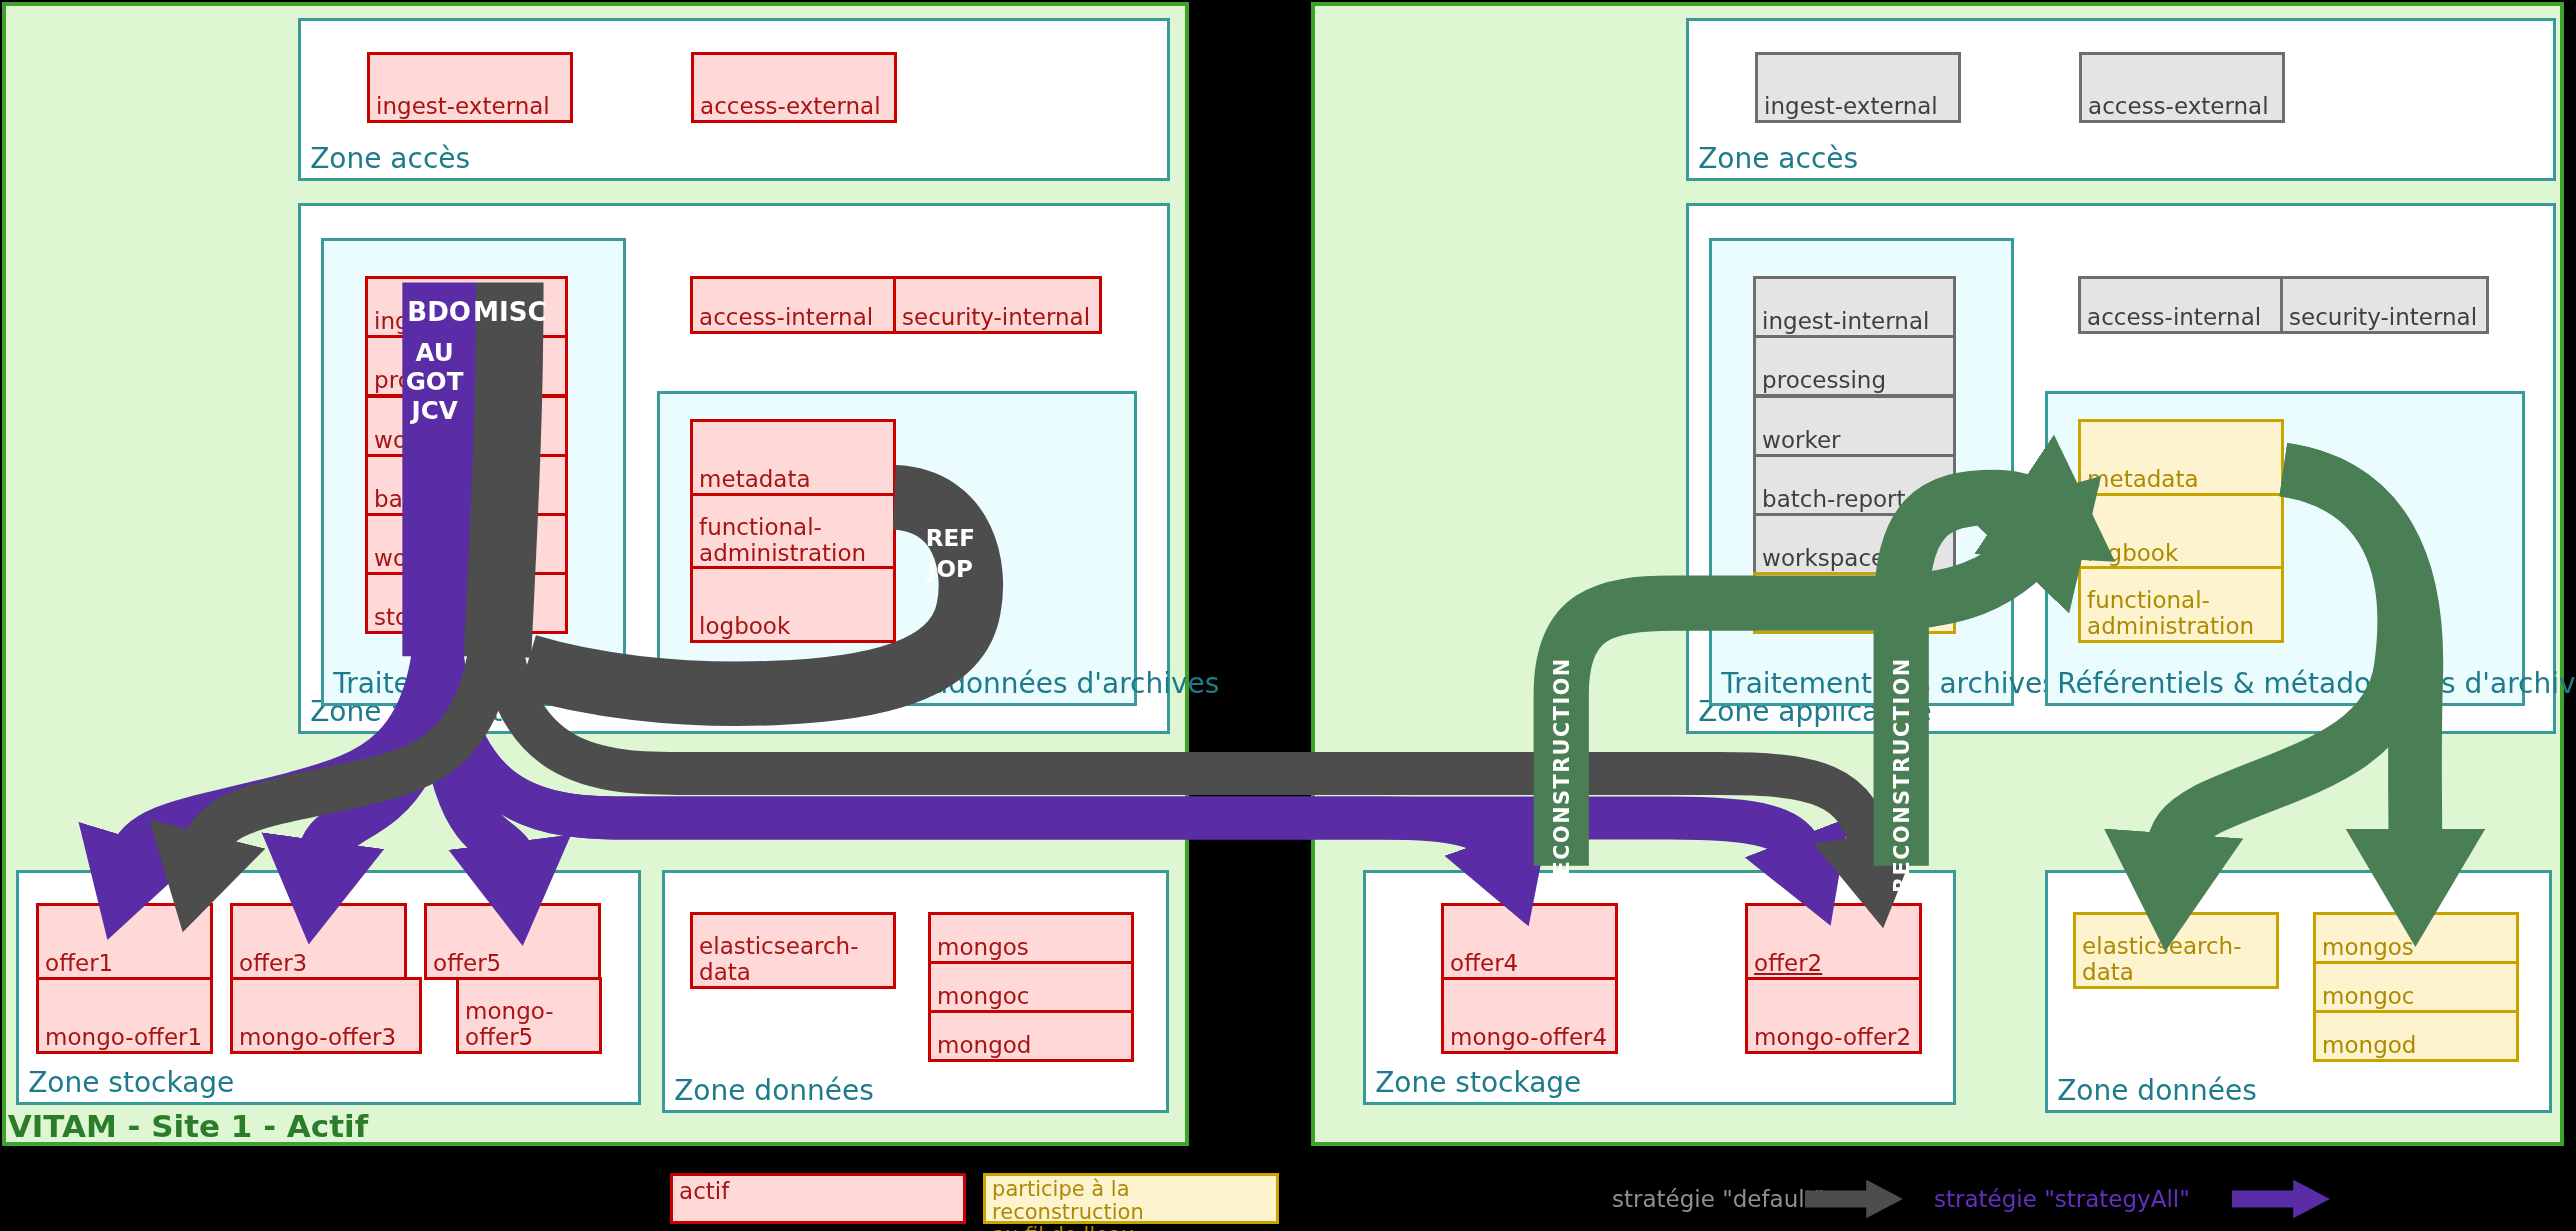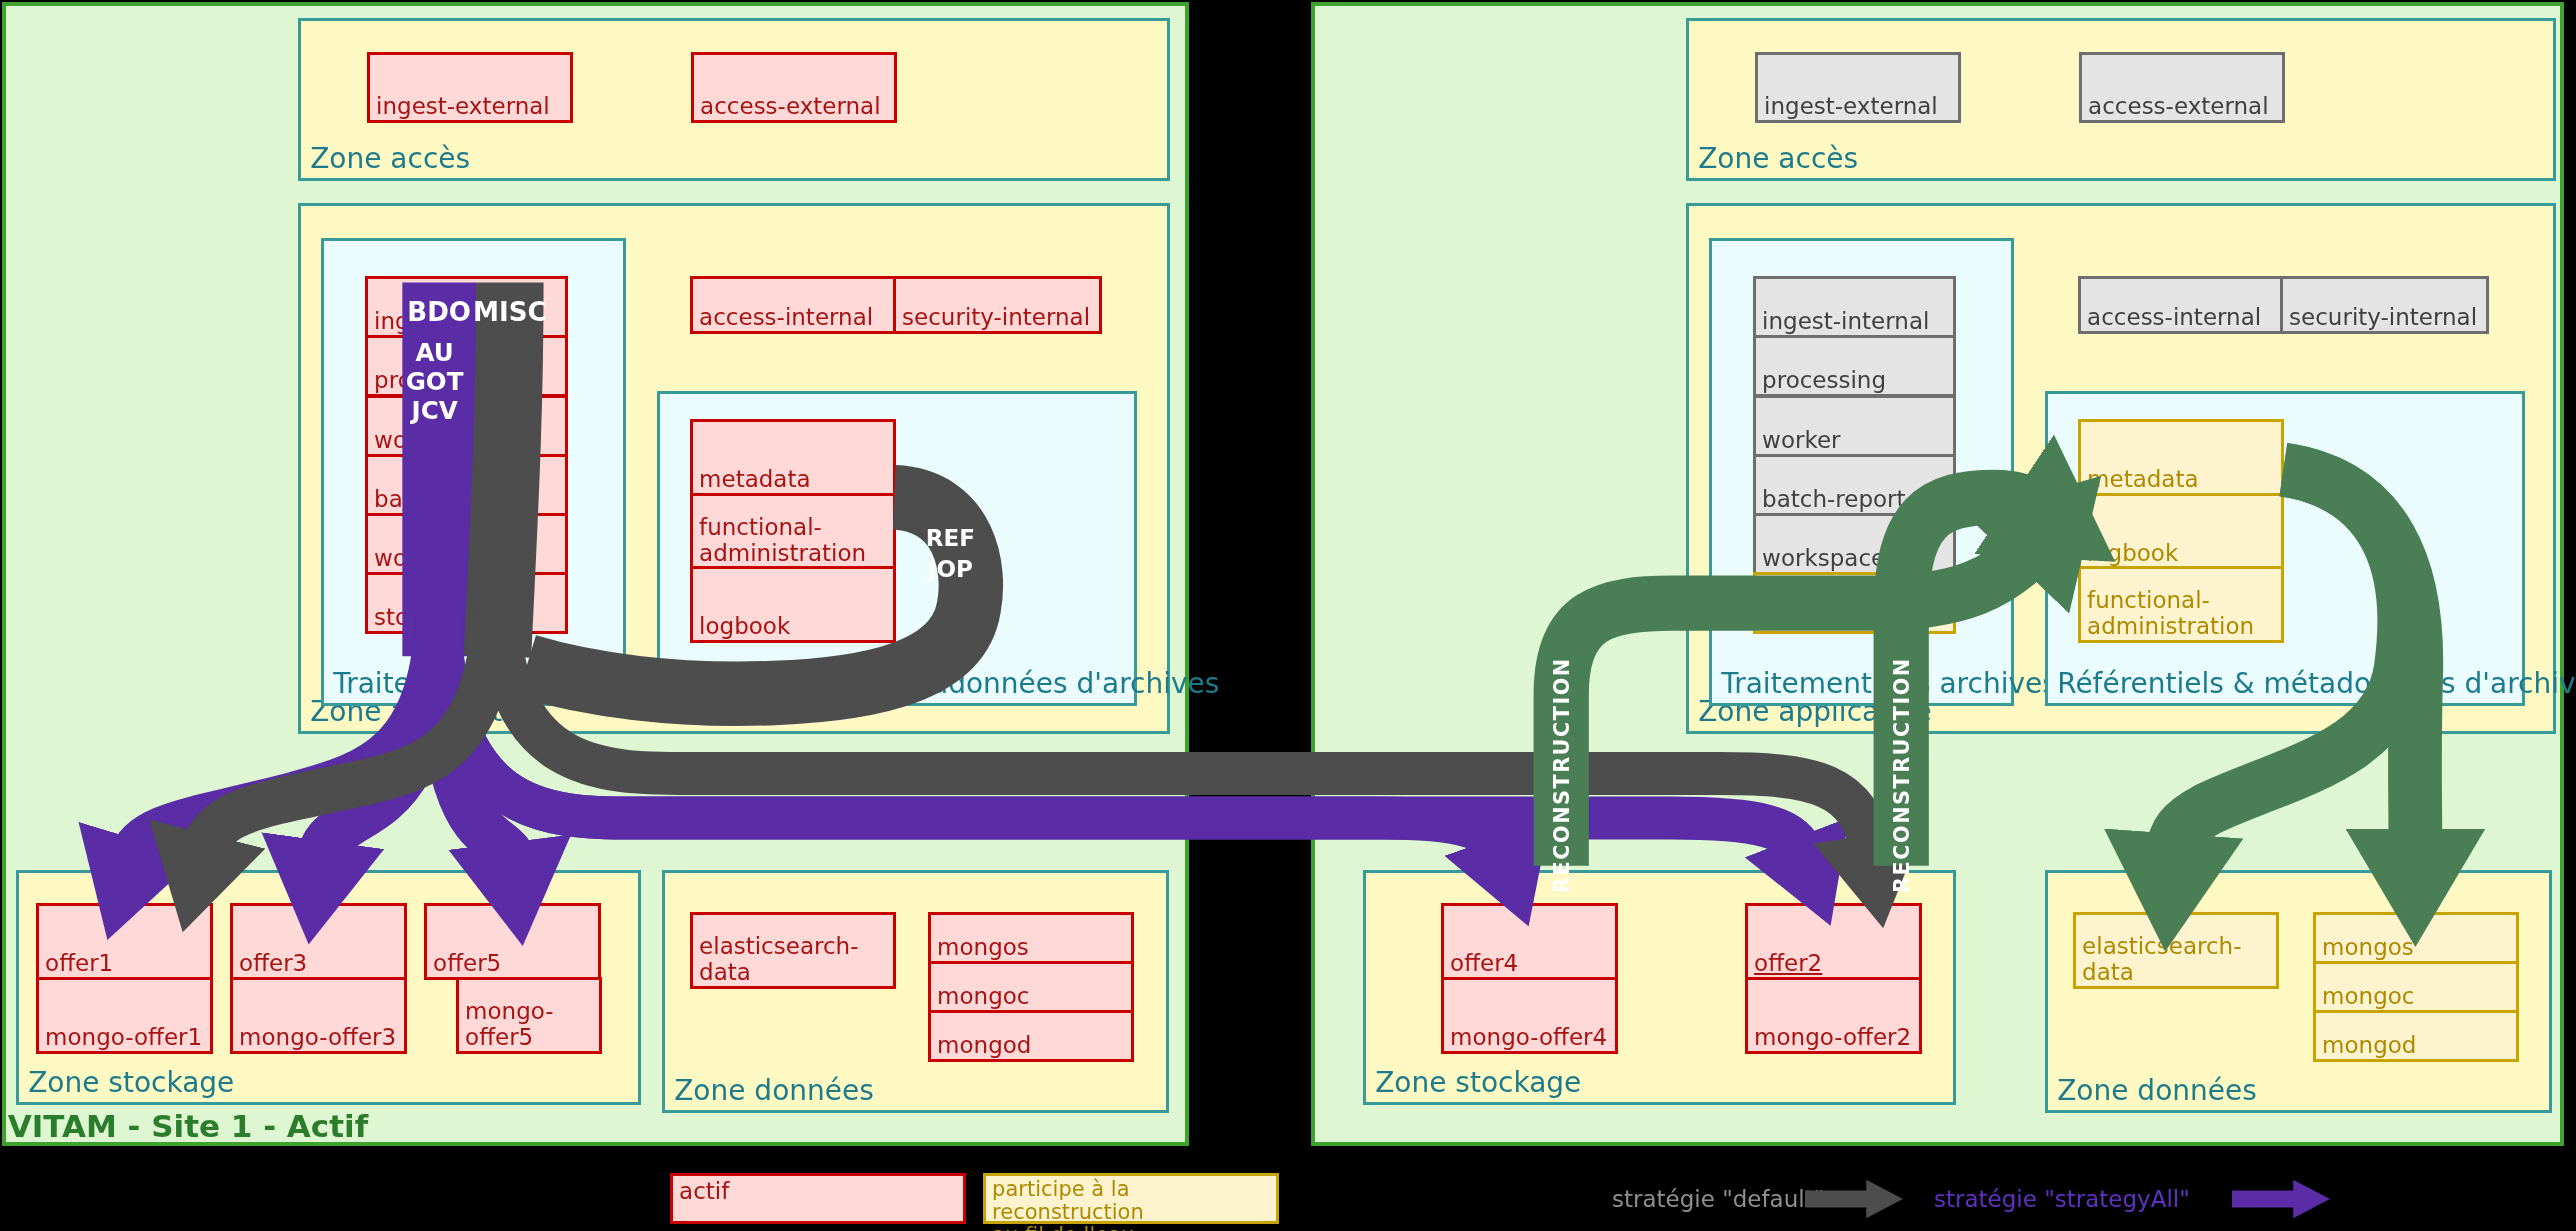--- a/index.html
+++ b/index.html
@@ -1,19 +1,19 @@
 <!DOCTYPE html>
 <html style="font-size:12.3px"><head>
 <meta charset="utf-8">
 <style>
   html,body{margin:0;padding:0;background:#000;}
   #canvas{position:relative;width:2576px;height:1231px;background:#000;overflow:hidden;
           font-family:"DejaVu Sans","Liberation Sans",sans-serif;}
   .panel{position:absolute;background:#def7d2;border:4.6px solid #3fa12e;box-sizing:border-box;}
-  .zone{position:absolute;background:#fef9c3;border:3.8px solid #399a9a;box-sizing:border-box;}
+  .zone{position:absolute;background:#ffffff;border:3.8px solid #399a9a;box-sizing:border-box;}
   .subzone{position:absolute;background:#eafcfd;border:3.1px solid #399a9a;box-sizing:border-box;}
   .zlabel{position:absolute;left:9.2px;bottom:3.1px;font-size:28px;color:#1d7b8c;white-space:nowrap;}
   .box{position:absolute;box-sizing:border-box;display:flex;align-items:flex-end;
        padding:1.5px 6.1px;font-size:23px;line-height:26px;white-space:normal;}
   .red{background:#ffd8d8;border:3.1px solid #c80000;color:#a81414;}
   .yellow{background:#fdf3cf;border:3.1px solid #c8a400;color:#ad8a00;}
   .gray{background:#e4e4e4;border:3.1px solid #6e6e6e;color:#3f3f3f;}
   .site-title{position:absolute;font-size:31px;color:#2b7d2b;white-space:nowrap;}
   #arrows{position:absolute;left:0;top:0;z-index:50;pointer-events:none;}
   .flow-label{fill:#fff;font-weight:bold;font-family:"DejaVu Sans","Liberation Sans",sans-serif;}
@@ -87,21 +87,21 @@
   </div>
   <div class="box red" style="left:36px;top:903px;width:177px;height:77px;text-align:center;">
       <span>offer1</span>
     </div>
   <div class="box red" style="left:36px;top:977px;width:177px;height:77px;">
       <span>mongo-offer1</span>
     </div>
   <div class="box red" style="left:230px;top:903px;width:177px;height:77px;">
       <span>offer3</span>
     </div>
-  <div class="box red" style="left:230px;top:977px;width:177px;height:77px;text-align:center;">
+  <div class="box red" style="left:230px;top:977px;width:192px;height:77px;text-align:center;">
       <span>mongo-offer3</span>
     </div>
   <div class="box red" style="left:424px;top:903px;width:177px;height:77px;">
       <span>offer5</span>
     </div>
   <div class="box red" style="left:424px;top:977px;width:146px;height:77px;margin-left:32px;">
       <span>mongo-offer5</span>
     </div>
 
   <div class="zone" style="left:662px;top:870px;width:507px;height:243px;">

